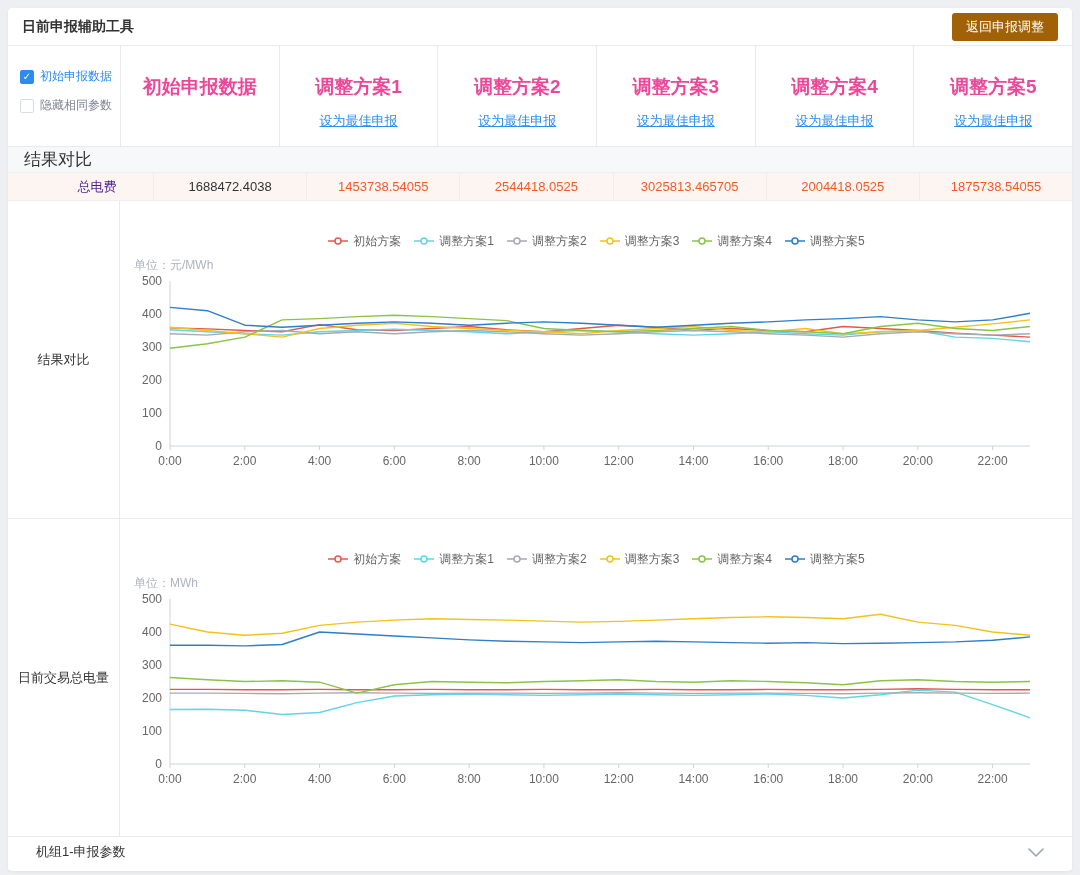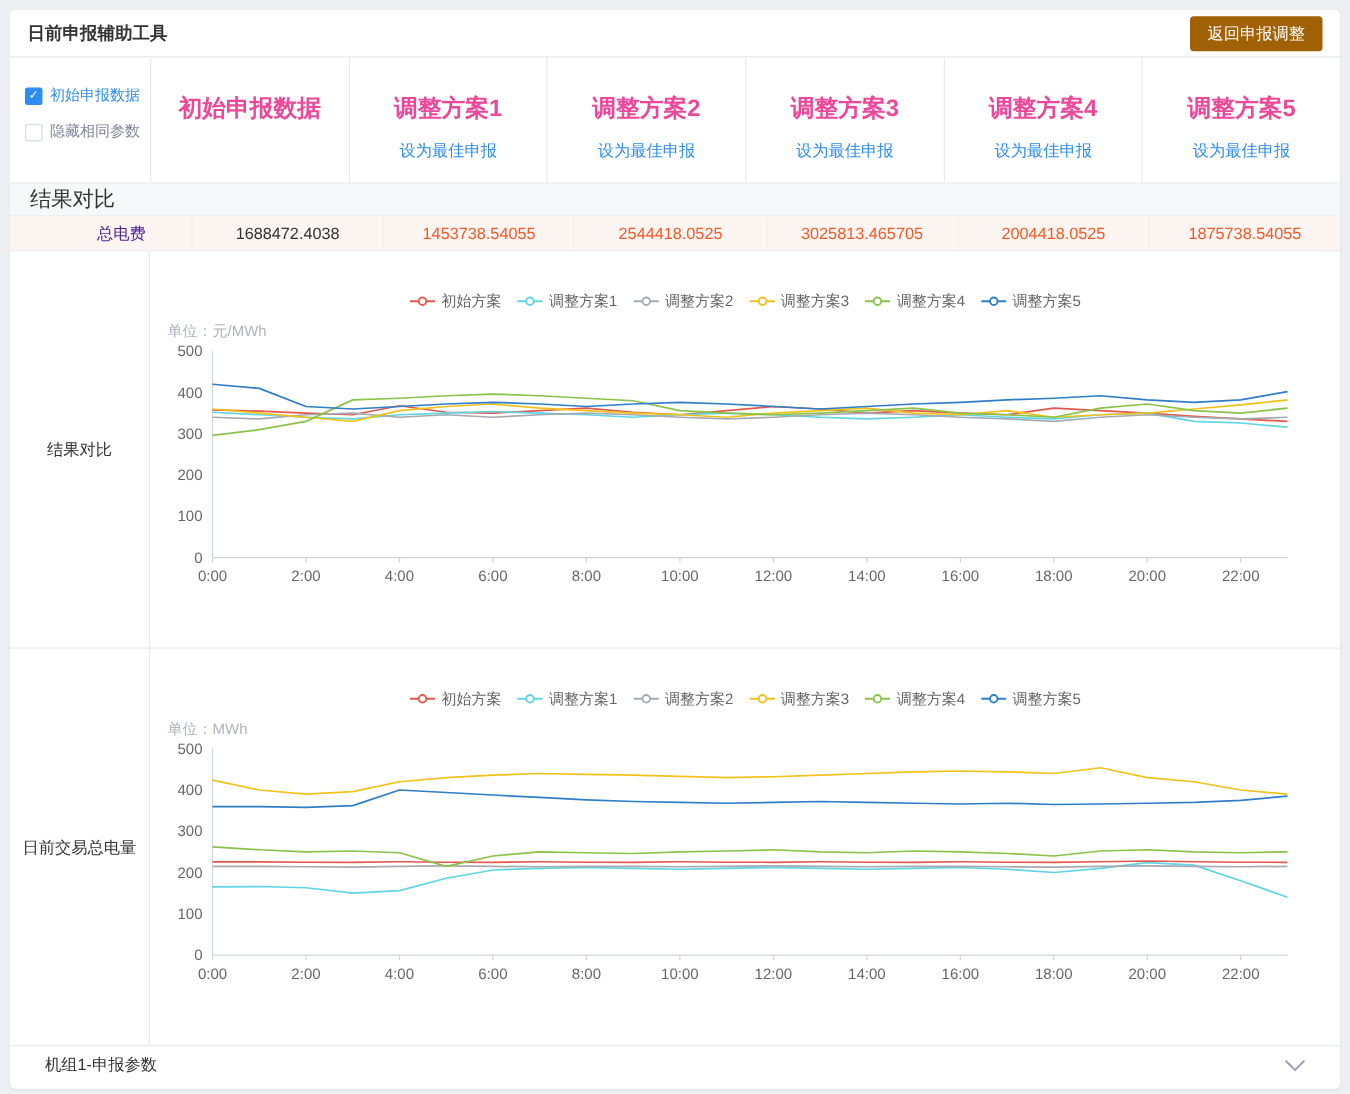--- a/index.html
+++ b/index.html
@@ -43,21 +43,21 @@
   .chk-row { display:flex; align-items:center; cursor:pointer; }
   .checkbox {
     width:14px; height:14px; border:1px solid #d7dde4; border-radius:2px;
     background:#fff; display:inline-flex; align-items:center; justify-content:center;
     font-size:10px; color:#fff; line-height:14px;
   }
   .checkbox.checked { background:#2d8cf0; border-color:#2d8cf0; }
   .chk-label { font-size:12px; color:#808695; margin-left:6px; }
   .chk-label.accent { color:#2d8cf0; }
   .col-title { font-size:19px; color:#ec4899;font-weight:bold; }
-  .col-link { font-size:13px; color:#2d8cf0; cursor:pointer; }
+  .col-link { font-size:13px; color:#2d8cf0; text-decoration:underline; cursor:pointer; }
   
   .section-bar {
     height:26px; flex:0 0 26px; background:#f7f8fa;
     display:flex; align-items:center; padding-left:16px;
     font-size:17px; color:#333; border-bottom:1px solid #eceef1;
   }
   
   .value-row { height:28px; flex:0 0 28px; display:flex; background:#fcf5f2; border-bottom:1px solid #eceef1; }
   .vcell {
     flex:1 1 0; display:flex; align-items:center; justify-content:center;

